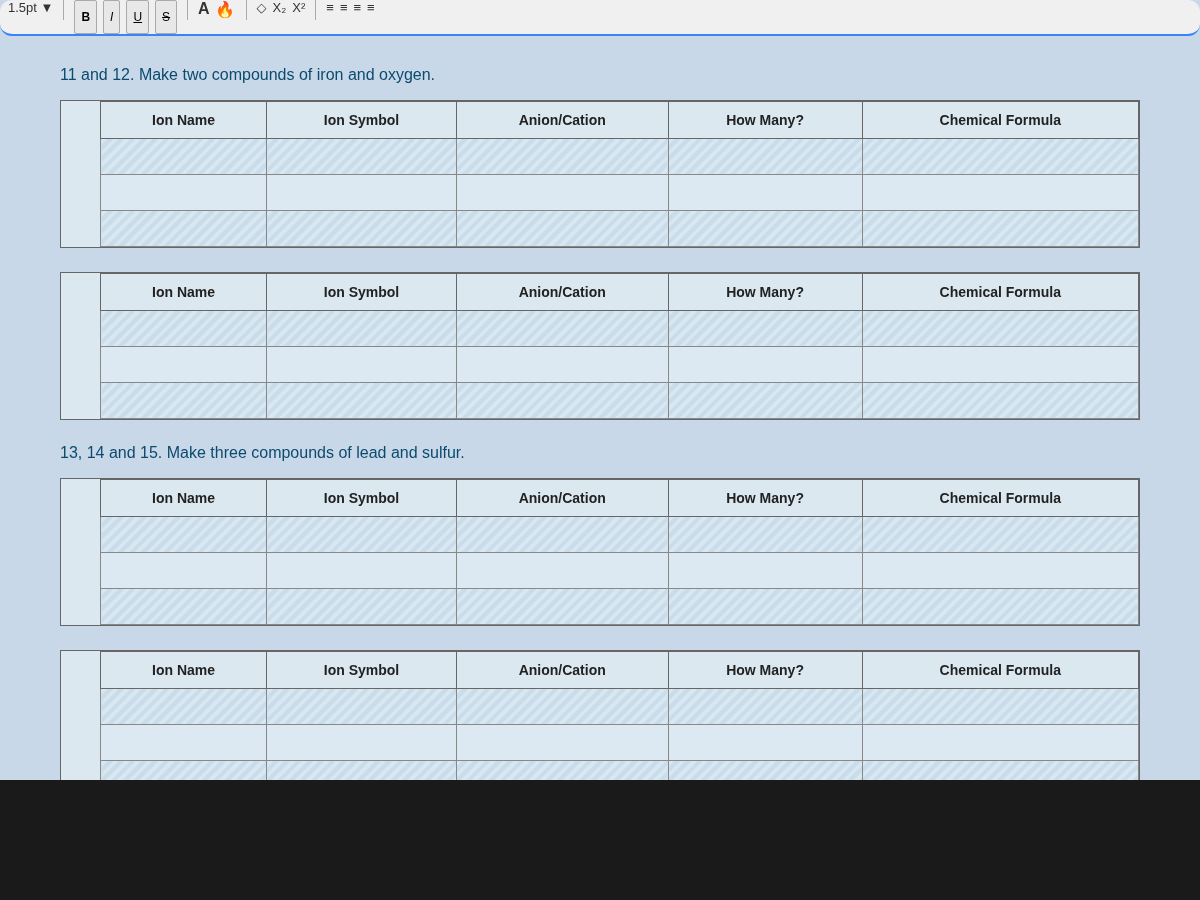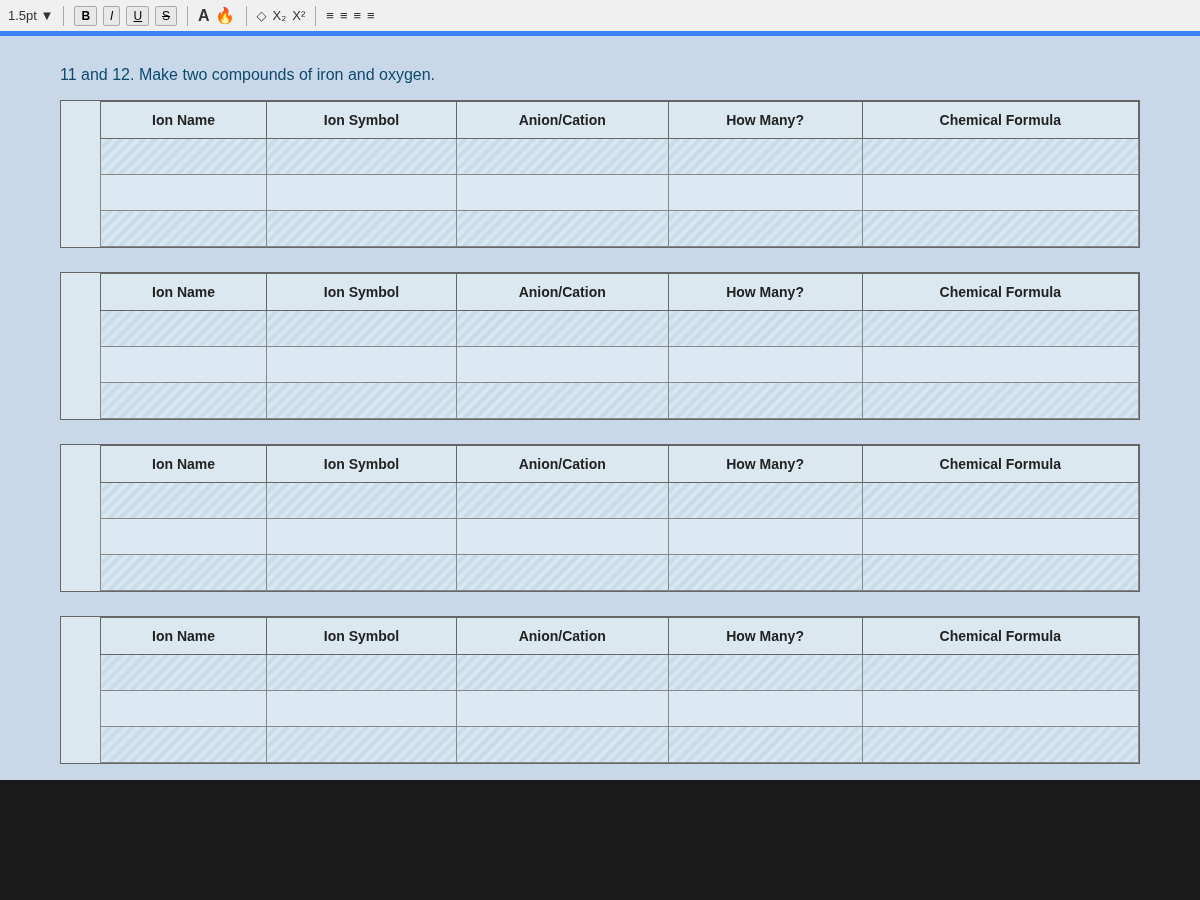--- a/index.html
+++ b/index.html
@@ -14,24 +14,24 @@
       background-color: #c8d8e8;
       font-family: Arial, sans-serif;
       overflow: hidden;
       position: relative;
     }
 
     .toolbar {
       background-color: #f0f0f0;
       height: 36px;
       display: flex;
-      align-items: center;
       padding: 0 8px;
-      border-bottom: 5px solid #3b82f6;
+      border-bottom: 2px solid #3b82f6;
       gap: 6px;
+      border-radius: 12px;
     }
 
     .toolbar-btn {
       font-size: 12px;
       padding: 2px 6px;
       background: #e8e8e8;
       border: 1px solid #aaa;
       cursor: pointer;
       border-radius: 2px;
     }
@@ -215,20 +215,21 @@
           <td></td>
           <td></td>
           <td></td>
           <td></td>
           <td></td>
         </tr>
       </tbody>
     </table>
   </div>
 
+  <p class="instruction-text">13, 14 and 15. Make three compounds of lead and sulfur.</p>
 
   <div class="table-container">
     <table class="data-table">
       <thead>
         <tr>
           <th>Ion Name</th>
           <th>Ion Symbol</th>
           <th>Anion/Cation</th>
           <th>How Many?</th>
           <th>Chemical Formula</th>

